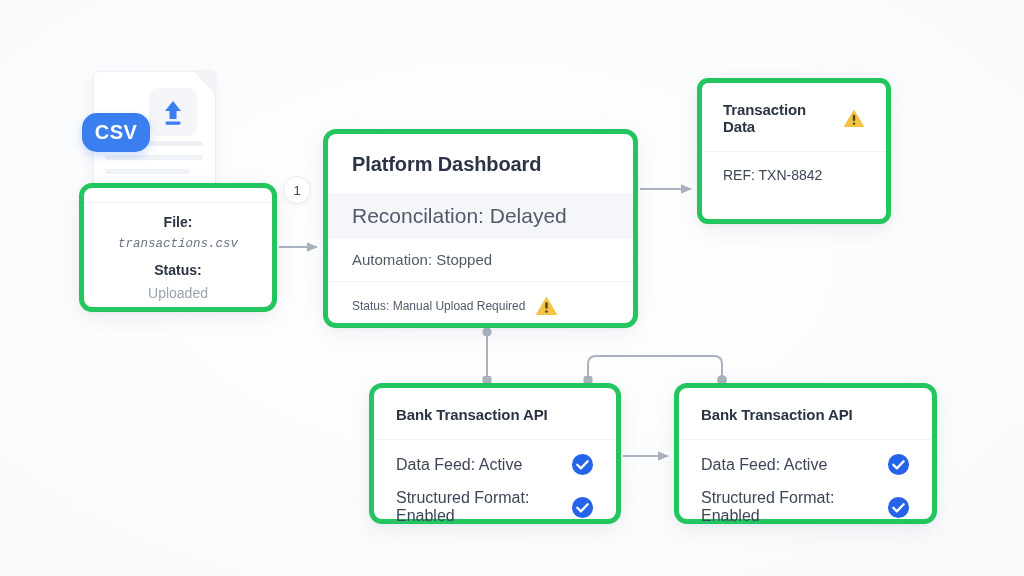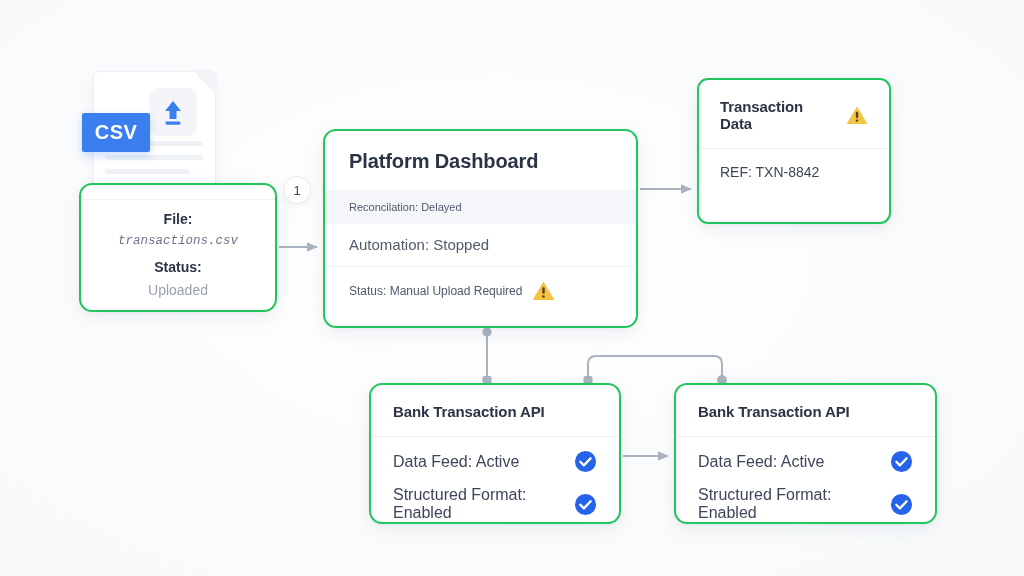--- a/index.html
+++ b/index.html
@@ -21,21 +21,21 @@
     position: absolute;
     inset: 0;
     background:
       radial-gradient(ellipse 900px 520px at 48% 45%, #ffffff 0%, #fafbfc 55%, #f6f8fa 100%);
   }
 
   
   .card {
     position: absolute;
     background: #ffffff;
-    border: 2px solid #22c55e;
+    border: 5px solid #22c55e;
     border-radius: 12px;
     box-shadow: 0 6px 18px rgba(100, 116, 139, 0.10),
                 0 1px 3px rgba(100, 116, 139, 0.06);
   }
   .card-title {
     font-weight: bold;
     color: #2b3445;
     letter-spacing: -0.1px;
     display: flex;
     align-items: center;
@@ -87,21 +87,21 @@
   }
   #doc-line-1 { top: 70px; width: 98px; }
   #doc-line-2 { top: 84px; width: 98px; }
   #doc-line-3 { top: 98px; width: 84px; }
 
   #csv-badge {
     position: absolute;
     left: 82px; top: 113px;
     width: 68px; height: 39px;
     background: #3b7ef0;
-    border-radius: 2px;
+    border-radius: 15px;
     color: #ffffff;
     font-size: 20px;
     font-weight: bold;
     letter-spacing: 0.4px;
     display: flex;
     align-items: center;
     justify-content: center;
     box-shadow: 0 4px 10px rgba(59,126,240,0.25);
   }
 
@@ -139,21 +139,21 @@
   
   #card-dashboard {
     left: 323px; top: 129px;
     width: 315px; height: 199px;
     border-radius: 13px;
   }
   #dash-title { font-size: 20px; padding: 19px 24px 0 24px; }
   #dash-row-recon {
     margin-top: 17px;
     background: #f4f6f9;
-    font-size: 11px;
+    font-size: 21px;
     padding: 11px 24px;
     justify-content: flex-start;
   }
   #dash-row-automation {
     font-size: 15px;
     padding: 12px 24px 13px 24px;
     justify-content: flex-start;
   }
   #dash-row-status {
     font-size: 12px;

